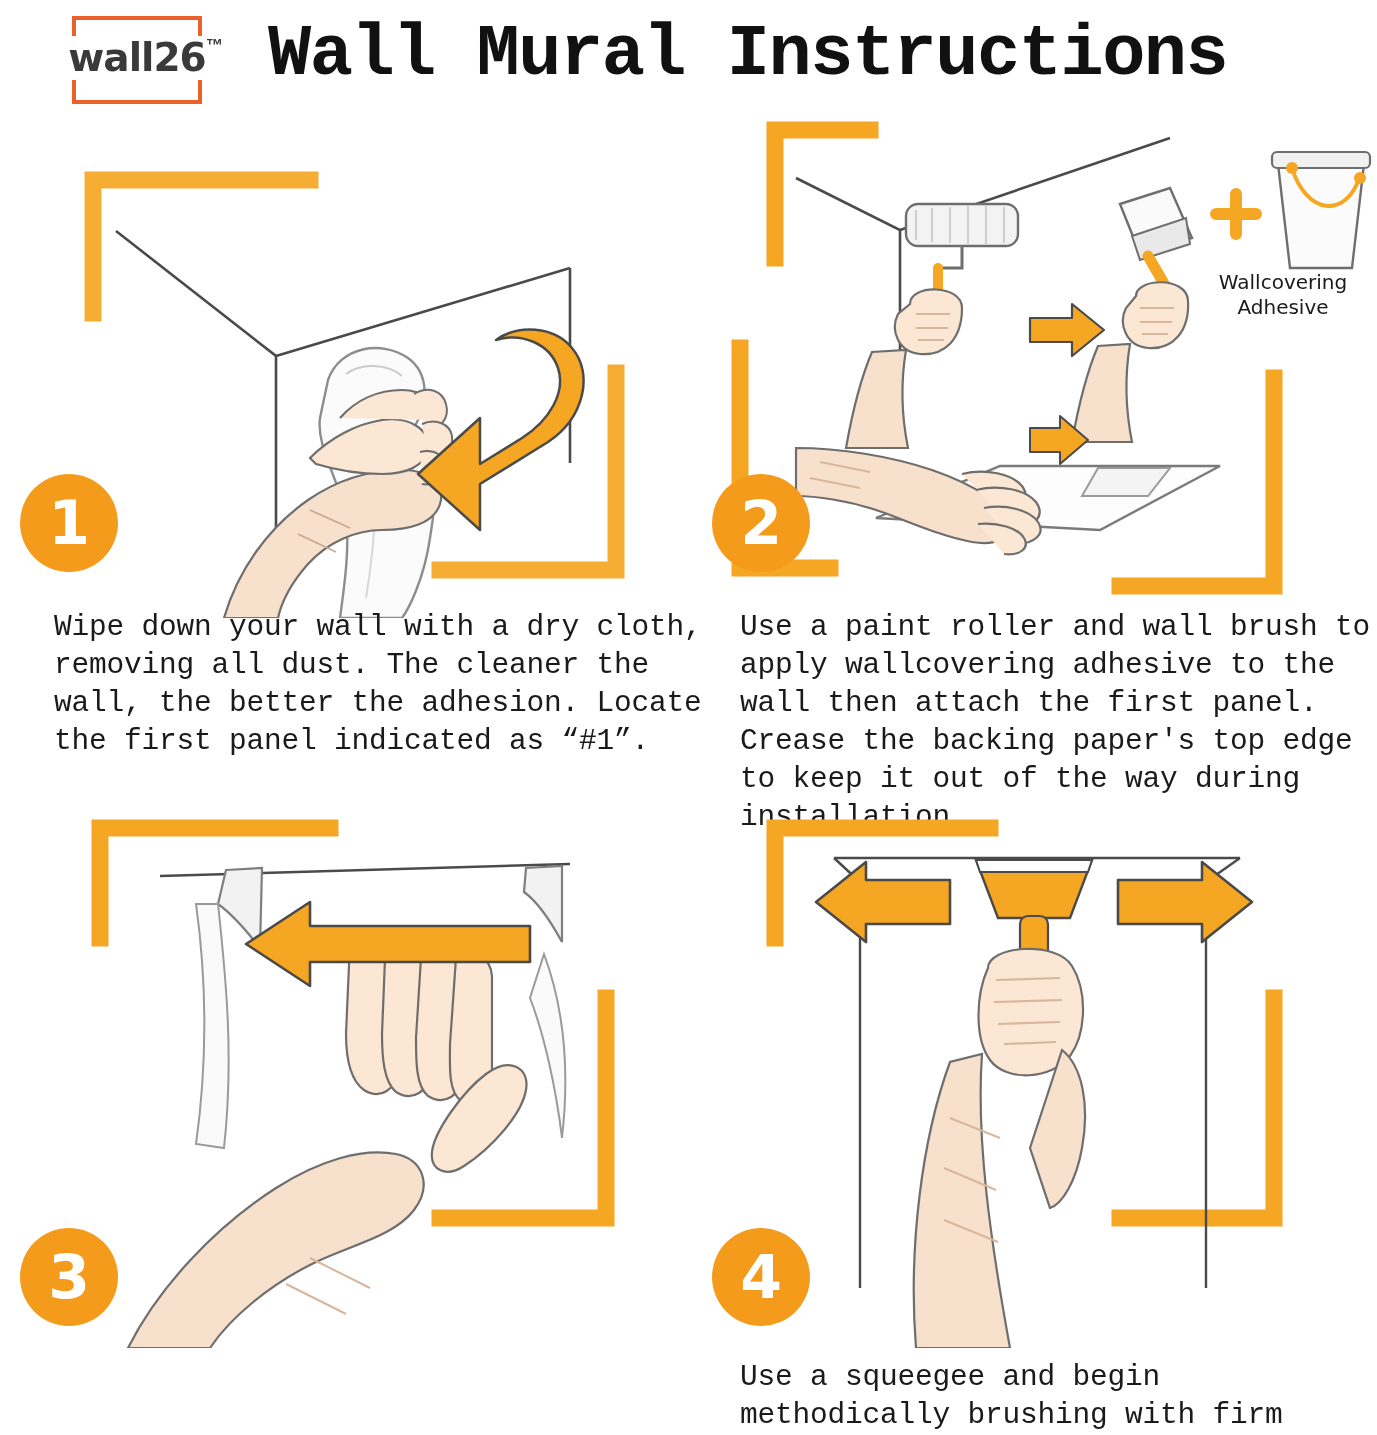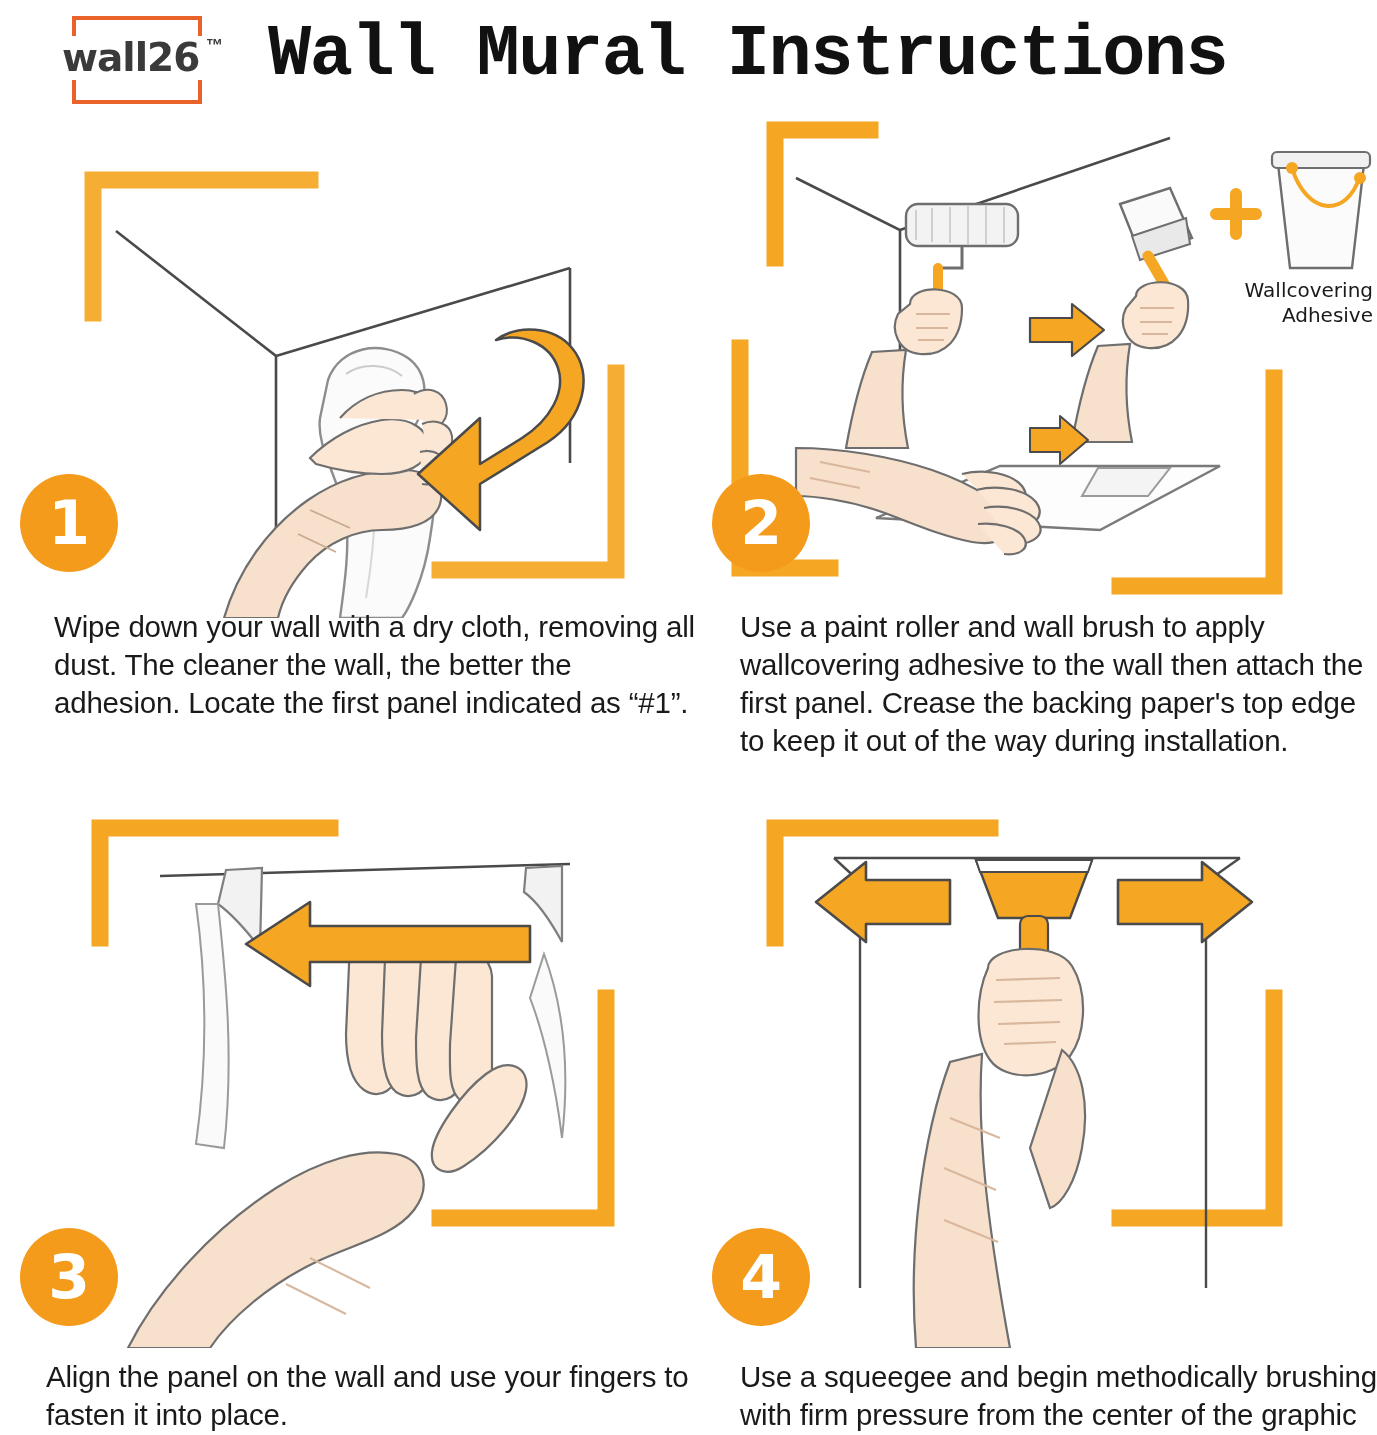--- a/index.html
+++ b/index.html
@@ -29,21 +29,21 @@
   .logo-frame {
     position: absolute;
     left: 10px; top: 8px;
     width: 130px; height: 88px;
     border: 4px solid #e8622a;
   }
   .logo-word {
     position: absolute;
     left: 0px; top: 28px;
     width: 150px;
-    text-align: left;
+    text-align: center;
     font-family: "DejaVu Sans", sans-serif;
     font-size: 39px;
     font-weight: 700;
     letter-spacing: -1px;
     color: #3a3a3a;
     background: #ffffff;
     line-height: 44px;
   }
   .logo-tm {
     position: absolute;
@@ -95,36 +95,36 @@
     justify-content: center;
     line-height: 1;
   }
   .num-1 { left: 10px;  top: 356px; }
   .num-2 { left: 12px;  top: 356px; }
   .num-3 { left: 10px;  top: 410px; }
   .num-4 { left: 12px;  top: 410px; }
 
   .caption {
     position: absolute;
-    font-family: Liberation Sans, sans-serif;
+    font-family: Liberation Mono, monospace;
     font-size: 29.5px;
     line-height: 38px;
     color: #1a1a1a;
     letter-spacing: -0.2px;
   }
   .cap-1 { left: 44px;  top: 490px; width: 650px; }
   .cap-2 { left: 40px;  top: 490px; width: 640px; }
   .cap-3 { left: 36px;  top: 540px; width: 660px; }
   .cap-4 { left: 40px;  top: 540px; width: 640px; }
 
   .adhesive-label {
     position: absolute;
-    right: 4px; top: 160px;
+    right: 4px; top: 152px;
     width: 180px;
-    text-align: right;
+    text-align: center;
     font-family: "DejaVu Sans", sans-serif;
     font-size: 20px;
     line-height: 25px;
     color: #1a1a1a;
   }
 
   svg { display: block; }
 </style>
 </head>
 <body>
@@ -298,21 +298,20 @@
           <path d="M476 256 C500 238 520 250 516 272 C512 296 482 330 454 348 C436 360 420 352 422 334 C424 314 452 274 476 256 Z" fill="#fbe7d4" stroke="#6e6e6e" stroke-width="2.2"></path>
           <path d="M300 440 L360 470 M276 466 L336 496" stroke="#d9b79c" stroke-width="2"></path>
         </g>
 
         <g>
           <path d="M520 108 L300 108 L300 84 L236 126 L300 168 L300 144 L520 144 Z" fill="#f5a623" stroke="#4a4a4a" stroke-width="2.6" stroke-linejoin="round"></path>
         </g>
       </svg>
     </div>
     <div class="step-num num-3">3</div>
-    <div class="caption cap-3">Align the panel on the wall and use your fingers to fasten it into place.</div>
   </div>
 
   <div class="cell cell-4">
     <div class="art art-4">
       <svg viewBox="0 0 677 530" width="677" height="530">
 
         <g stroke="#f5a623" stroke-width="17" fill="none" stroke-linecap="square">
           <path d="M75 120 L75 10 L290 10"></path>
           <path d="M574 180 L574 400 L420 400"></path>
         </g>

